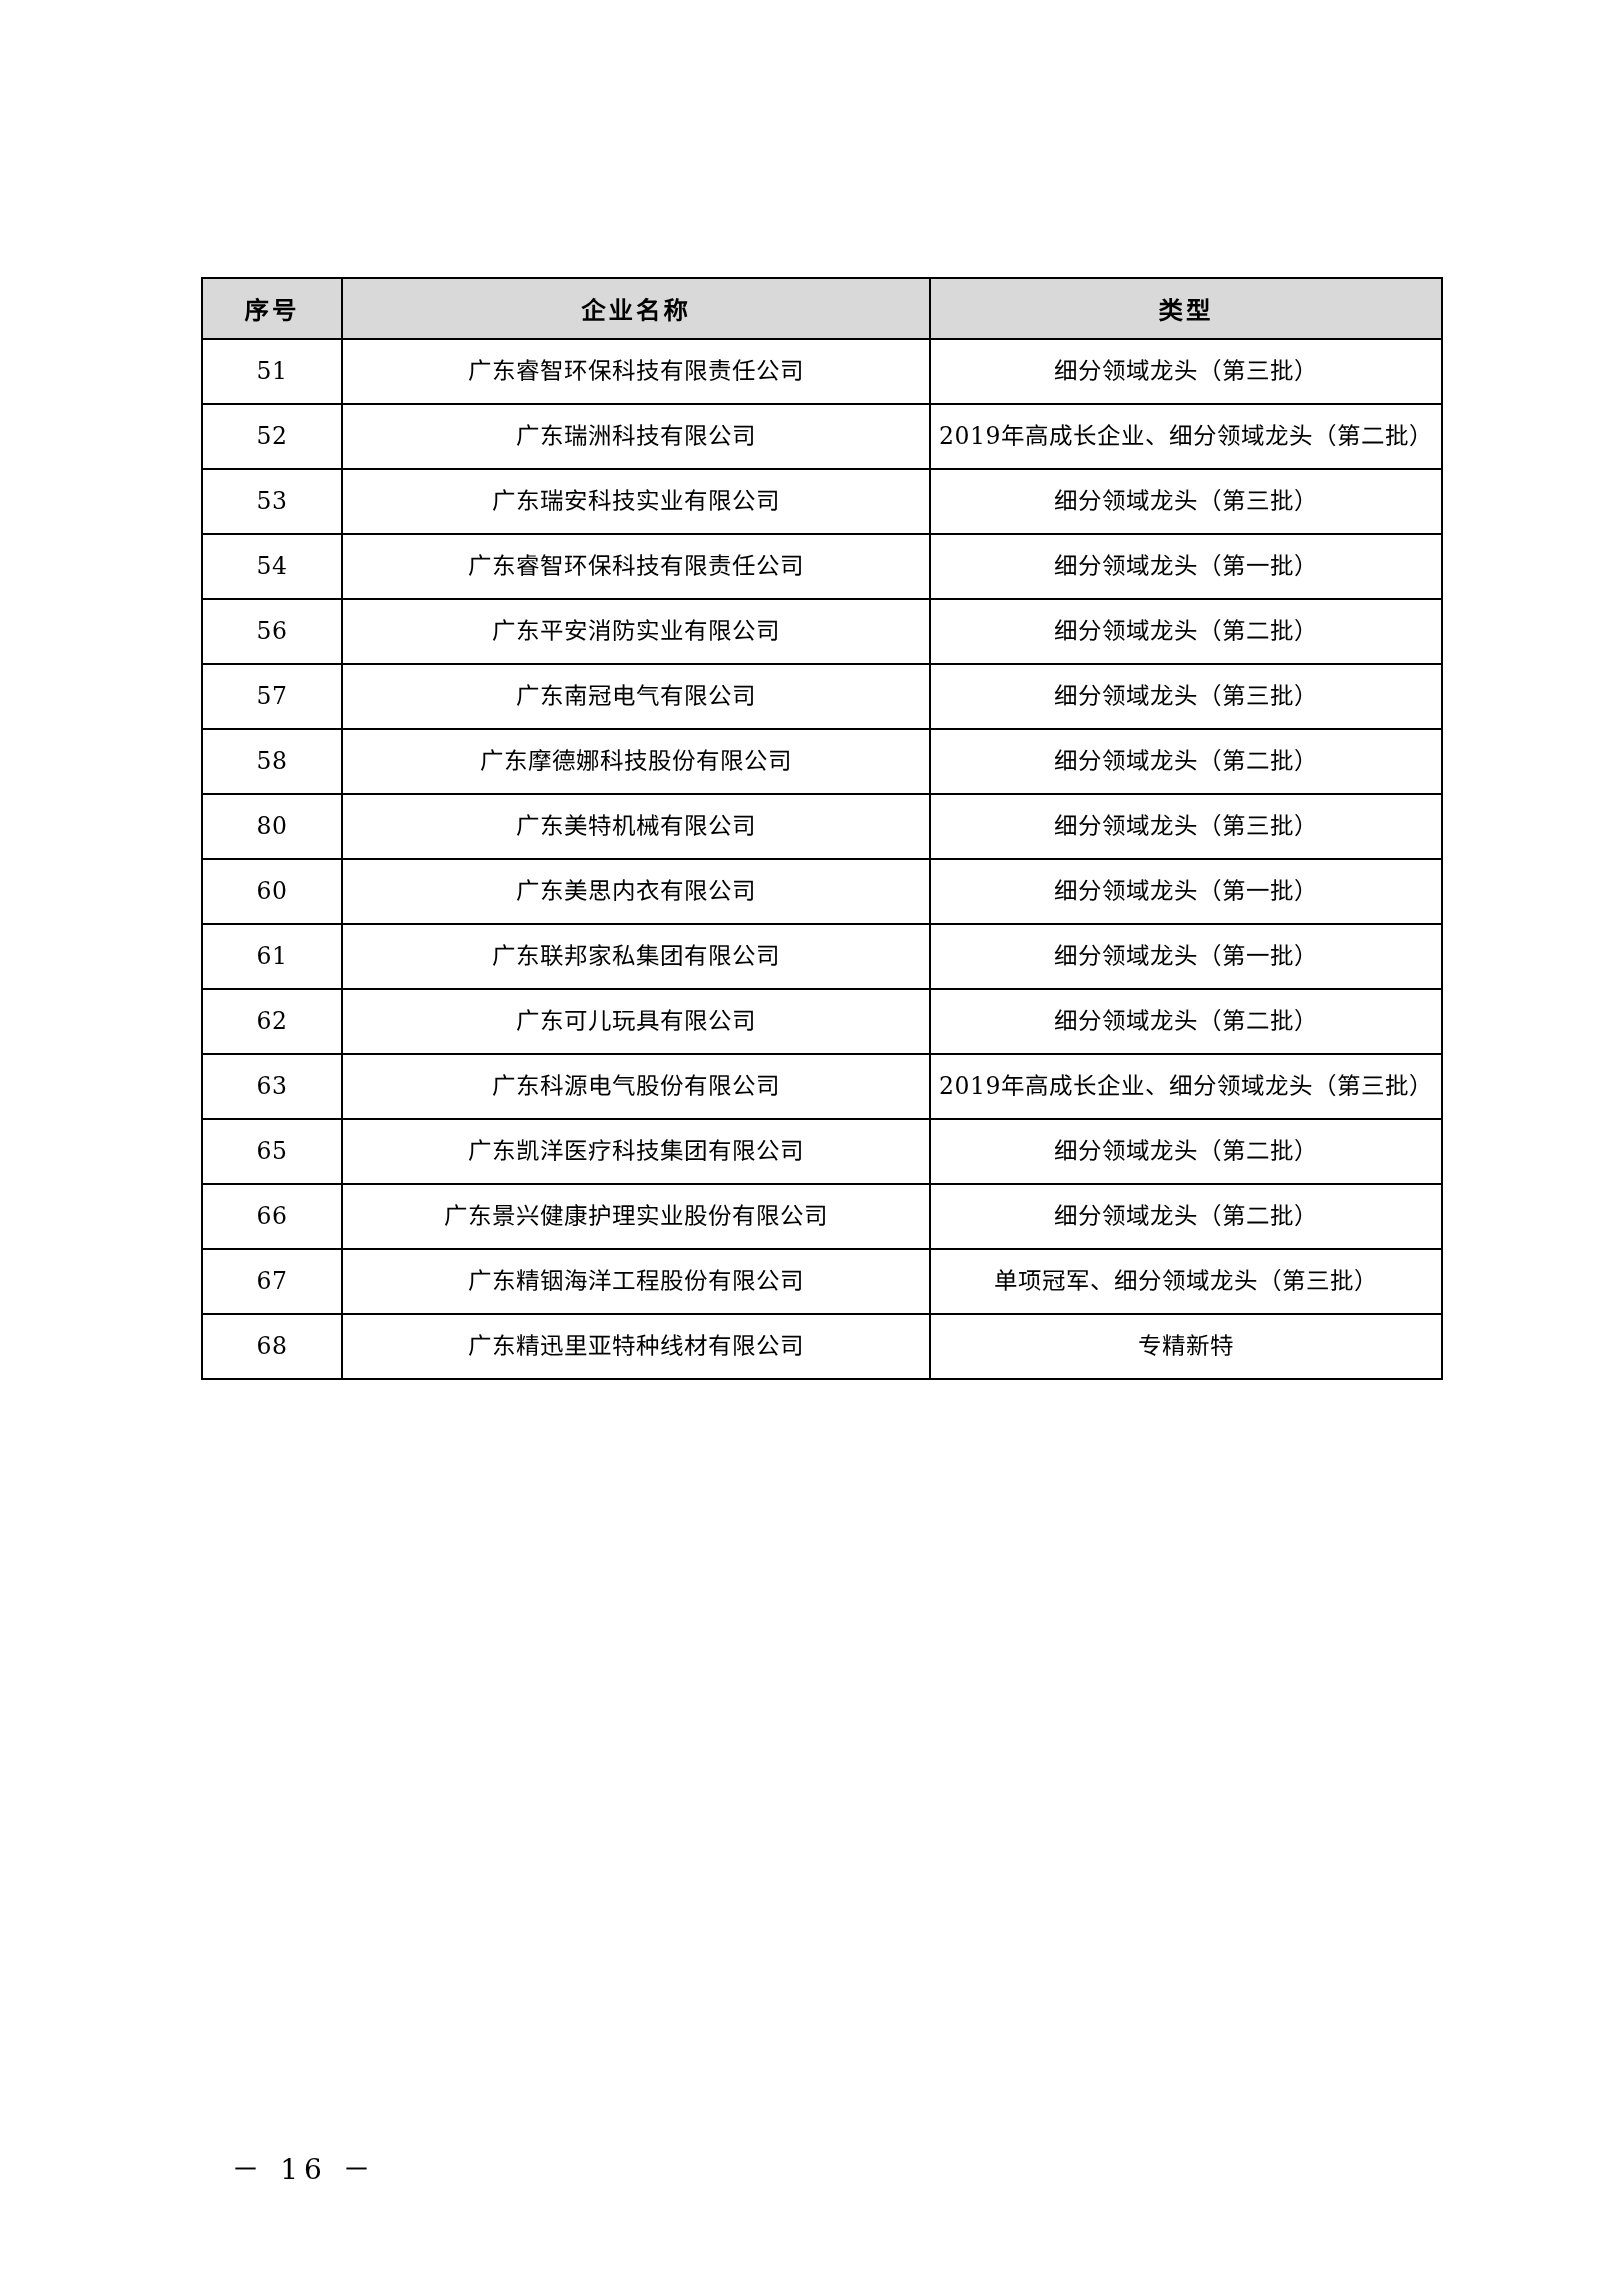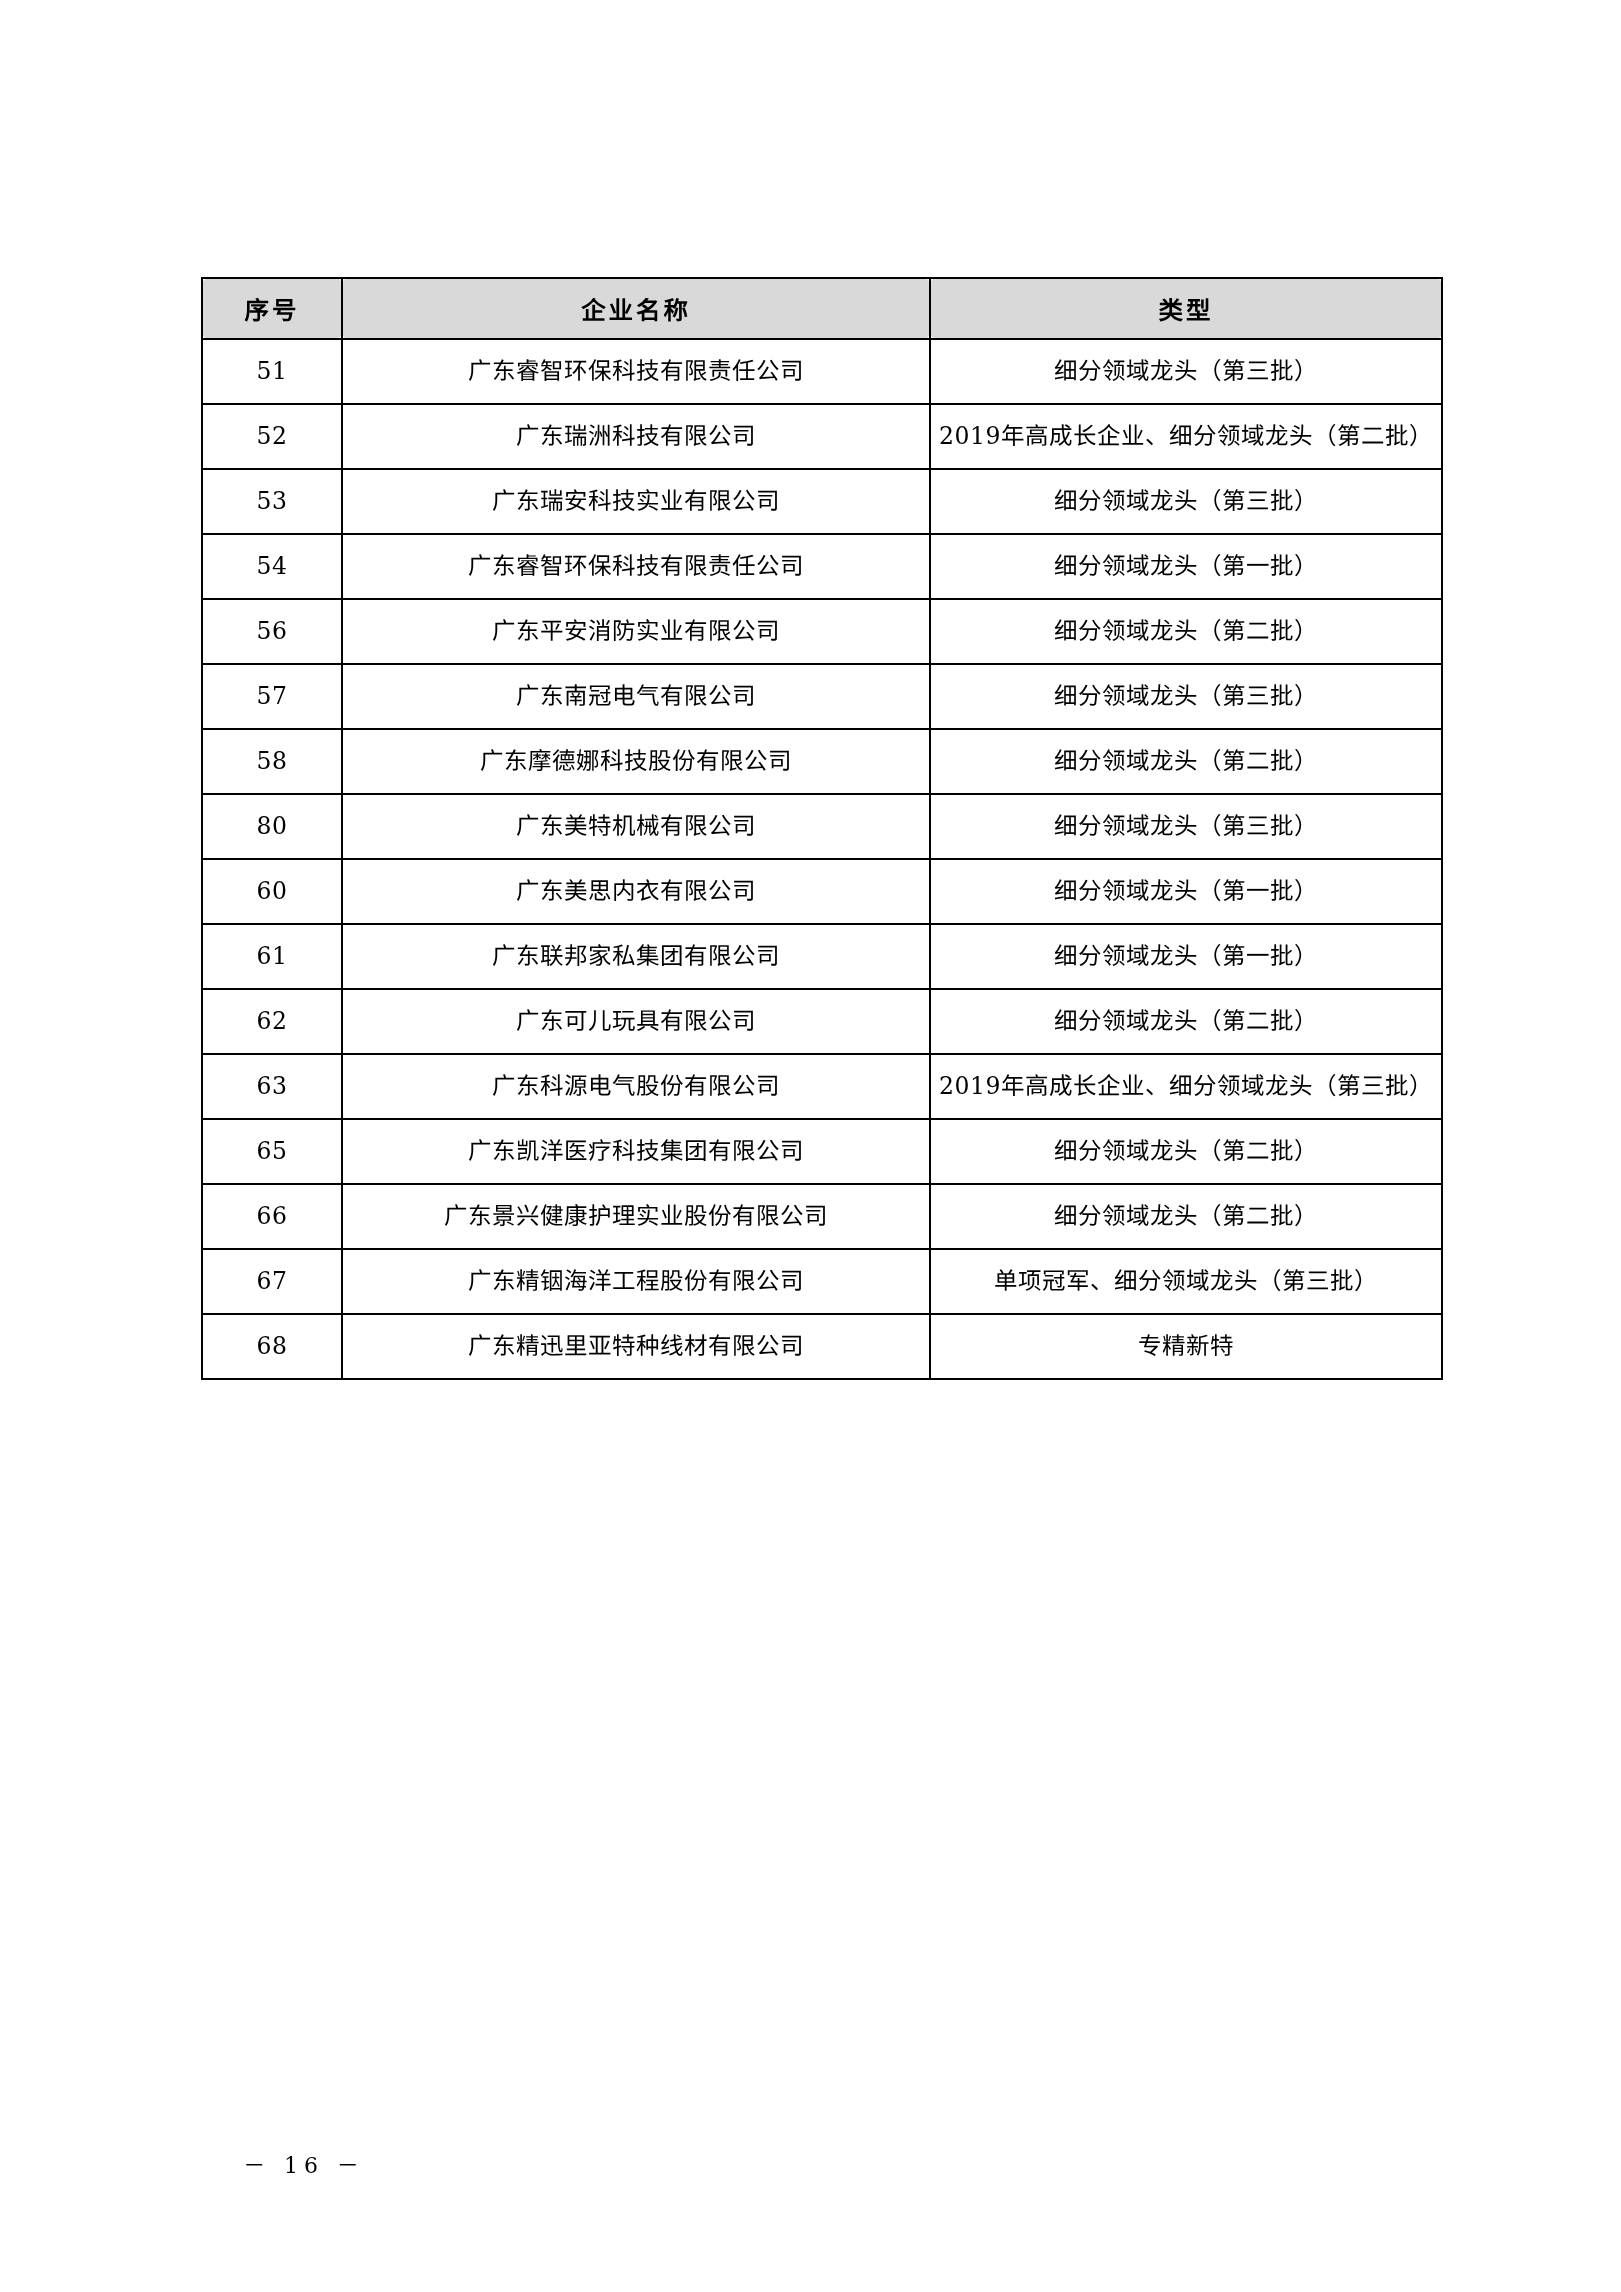--- a/index.html
+++ b/index.html
@@ -52,21 +52,20 @@
     padding: 0;
   }
 
   table.doc-table thead th {
     background: #d9d9d9;
     height: 59px;
     font-weight: bold;
     font-size: 24.5px;
     letter-spacing: 2.9px;
     font-family: "DejaVu Serif", "Liberation Serif", serif;
-    border-radius: 7px;
   }
 
   table.doc-table tbody td {
     height: 63px;
     font-size: 23.5px;
     font-weight: normal;
     line-height: 1.55;
     letter-spacing: 0.5px;
     border-radius: 19px;
   }
@@ -90,21 +89,21 @@
   tr.tall td { height: 137px; }
   tr.tall td.cell-type { line-height: 2.35; margin-left: 12px; }
 
   
   .page-number {
     position: absolute;
     left: 0;
     top: 2147px;
     width: 608px;
     text-align: center;
-    font-size: 22px;
+    font-size: 28px;
     letter-spacing: 5.9px;
     font-family: "DejaVu Serif", "Liberation Serif", serif;
   }
 </style>
 </head>
 <body>
 
 <div class="page">
 
   <div class="table-wrap">

